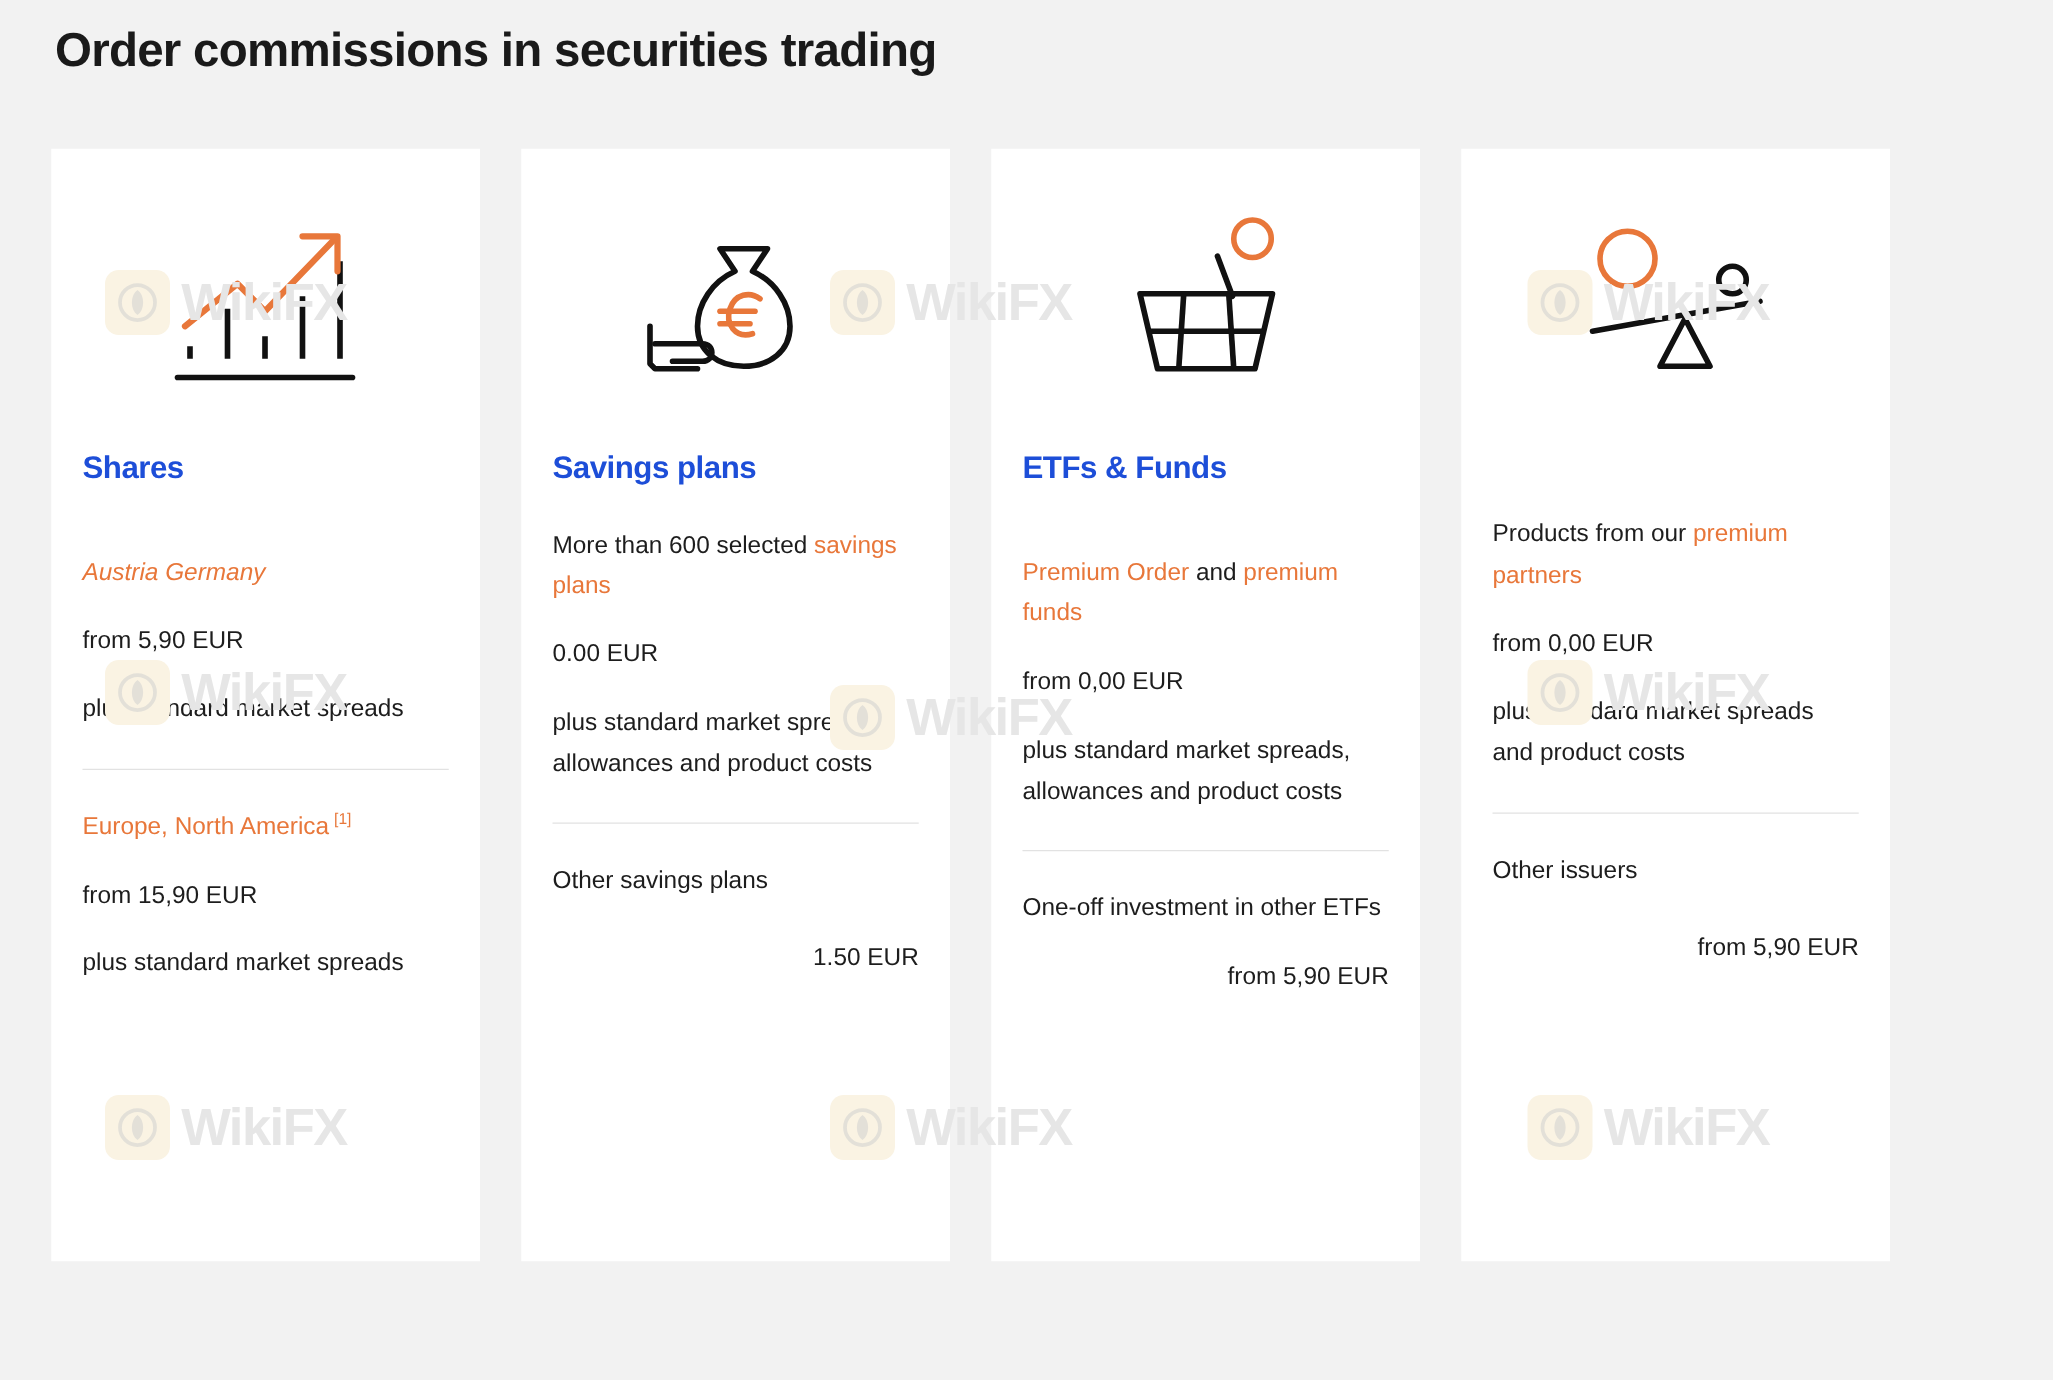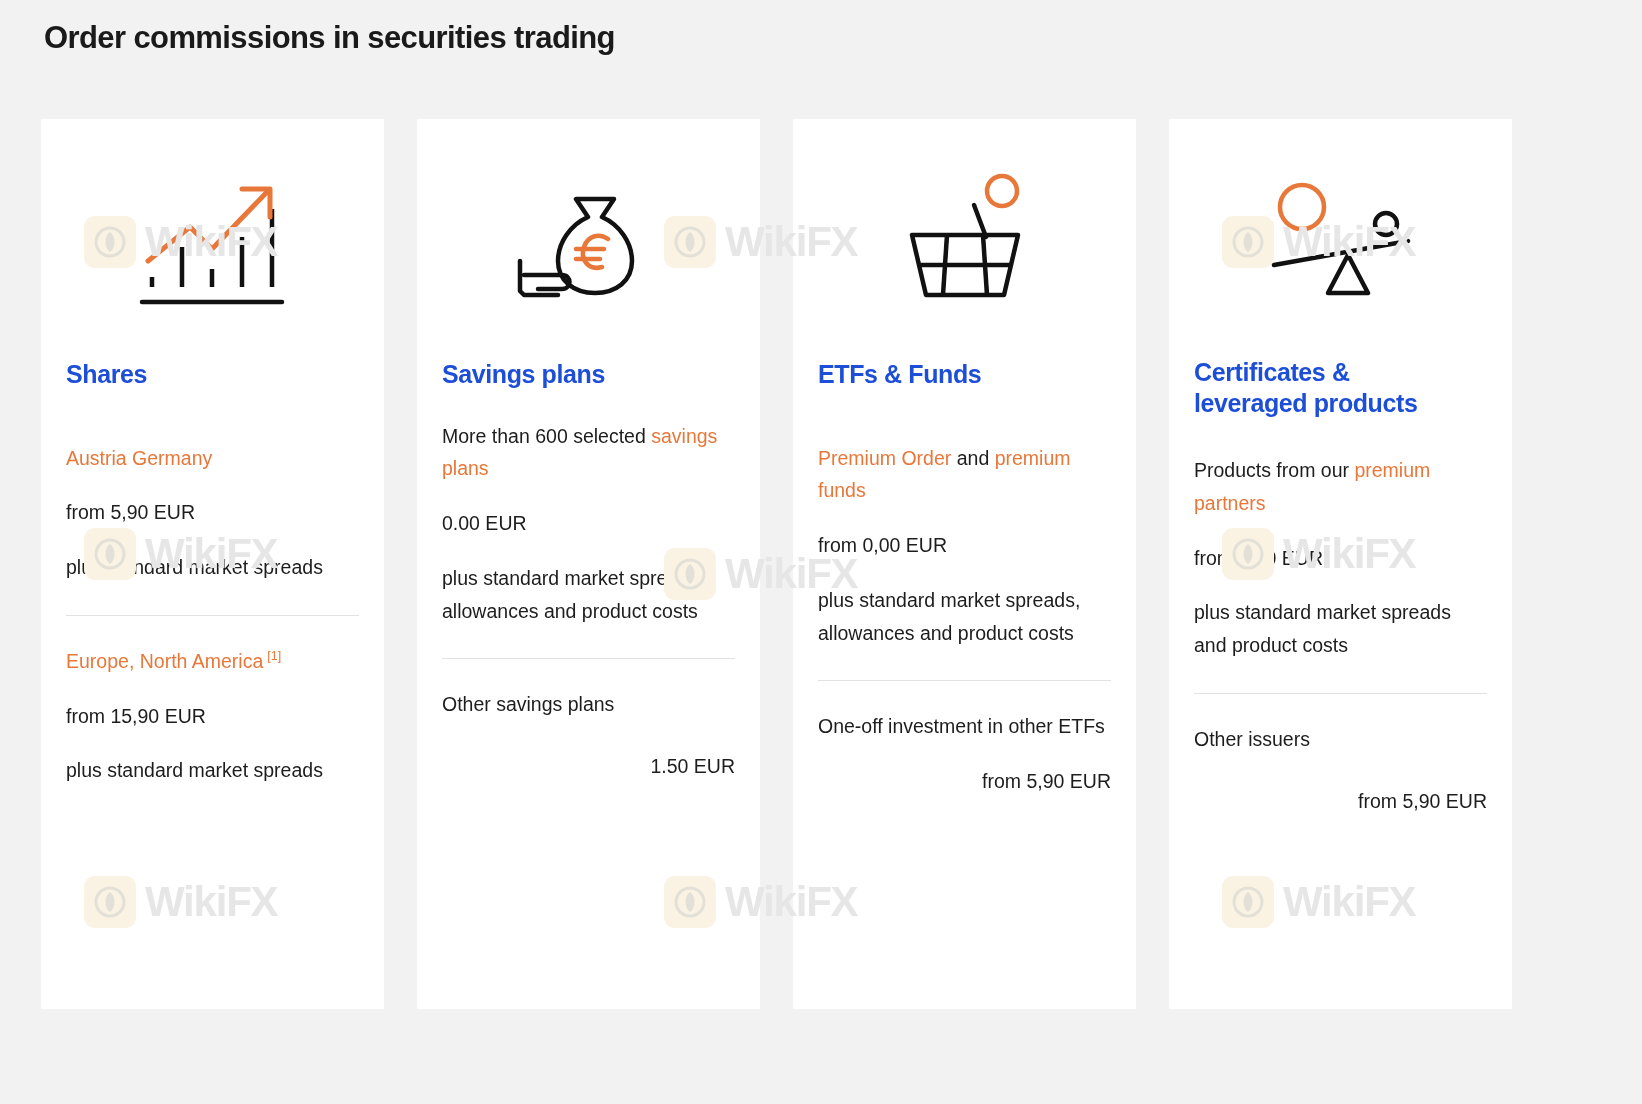--- a/index.html
+++ b/index.html
@@ -14,21 +14,21 @@
     position: relative;
     overflow: hidden;
     -webkit-font-smoothing: antialiased;
   }
 
   
   .page-title {
     position: absolute;
     left: 44px;
     top: 20px;
-    font-size: 31px;
+    font-size: 38px;
     font-weight: bold;
     color: #1a1a1a;
     letter-spacing: -0.6px;
     white-space: nowrap;
   }
 
   
   .cards {
     position: absolute;
     left: 41px;
@@ -173,21 +173,21 @@
           <line x1="134" y1="118" x2="134" y2="40" stroke="#111" stroke-width="4.5"></line>
           <line x1="4" y1="133" x2="144" y2="133" stroke="#111" stroke-width="4.5" stroke-linecap="round"></line>
           <polyline points="10,92 52,58 74,80 130,22" stroke="#e8773a" stroke-width="5" fill="none" stroke-linecap="round" stroke-linejoin="round"></polyline>
           <polyline points="104,20 132,20 132,48" stroke="#e8773a" stroke-width="5" fill="none" stroke-linecap="round" stroke-linejoin="round"></polyline>
         </svg>
       </div>
 
       <h2 class="card-title">Shares</h2>
 
       <div class="section lead">
-        <p class="para" style="color:#e8773a;">Austria Germany</p>
+        <p class="para" style="color:#e8773a;font-style:italic;">Austria Germany</p>
         <p class="para gap-sm">from 5,90 EUR</p>
         <p class="para gap-sm">plus standard market spreads</p>
       </div>
 
       <hr class="divider">
 
       <div class="section gap-md">
         <p class="para"><span class="link">Europe, North America</span><span class="sup">[1]</span></p>
         <p class="para gap-sm">from 15,90 EUR</p>
         <p class="para gap-sm">plus standard market spreads</p>
@@ -259,26 +259,22 @@
     <div class="card-inner">
       <div class="icon-wrap">
         <svg width="150" height="140" viewBox="0 0 150 140" fill="none">
           <circle cx="36" cy="38" r="22" stroke="#e8773a" stroke-width="4.5" fill="none"></circle>
           <circle cx="120" cy="55" r="11" stroke="#111" stroke-width="4.5" fill="none"></circle>
           <line x1="8" y1="96" x2="142" y2="72" stroke="#111" stroke-width="4.5" stroke-linecap="round"></line>
           <path d="M62 124 L82 86 L102 124 Z" stroke="#111" stroke-width="4.5" fill="none" stroke-linejoin="round"></path>
         </svg>
       </div>
 
-      <h2 class="card-title two-line">
-        <span>Certificates &amp;</span><br>
-        <span>leveraged products</span>
-      </h2>
-
-      <div class="section lead" style="margin-top:36px;">
+
+      <div class="section lead" style="margin-top:52px;">
         <p class="para"><span>Products from our</span> <span class="link">premium partners</span></p>
         <p class="para gap-sm">from 0,00 EUR</p>
         <p class="para gap-sm">plus standard market spreads and product costs</p>
       </div>
 
       <hr class="divider">
 
       <div class="section gap-md">
         <p class="para">Other issuers</p>
         <p class="para gap-md price-right">from 5,90 EUR</p>

